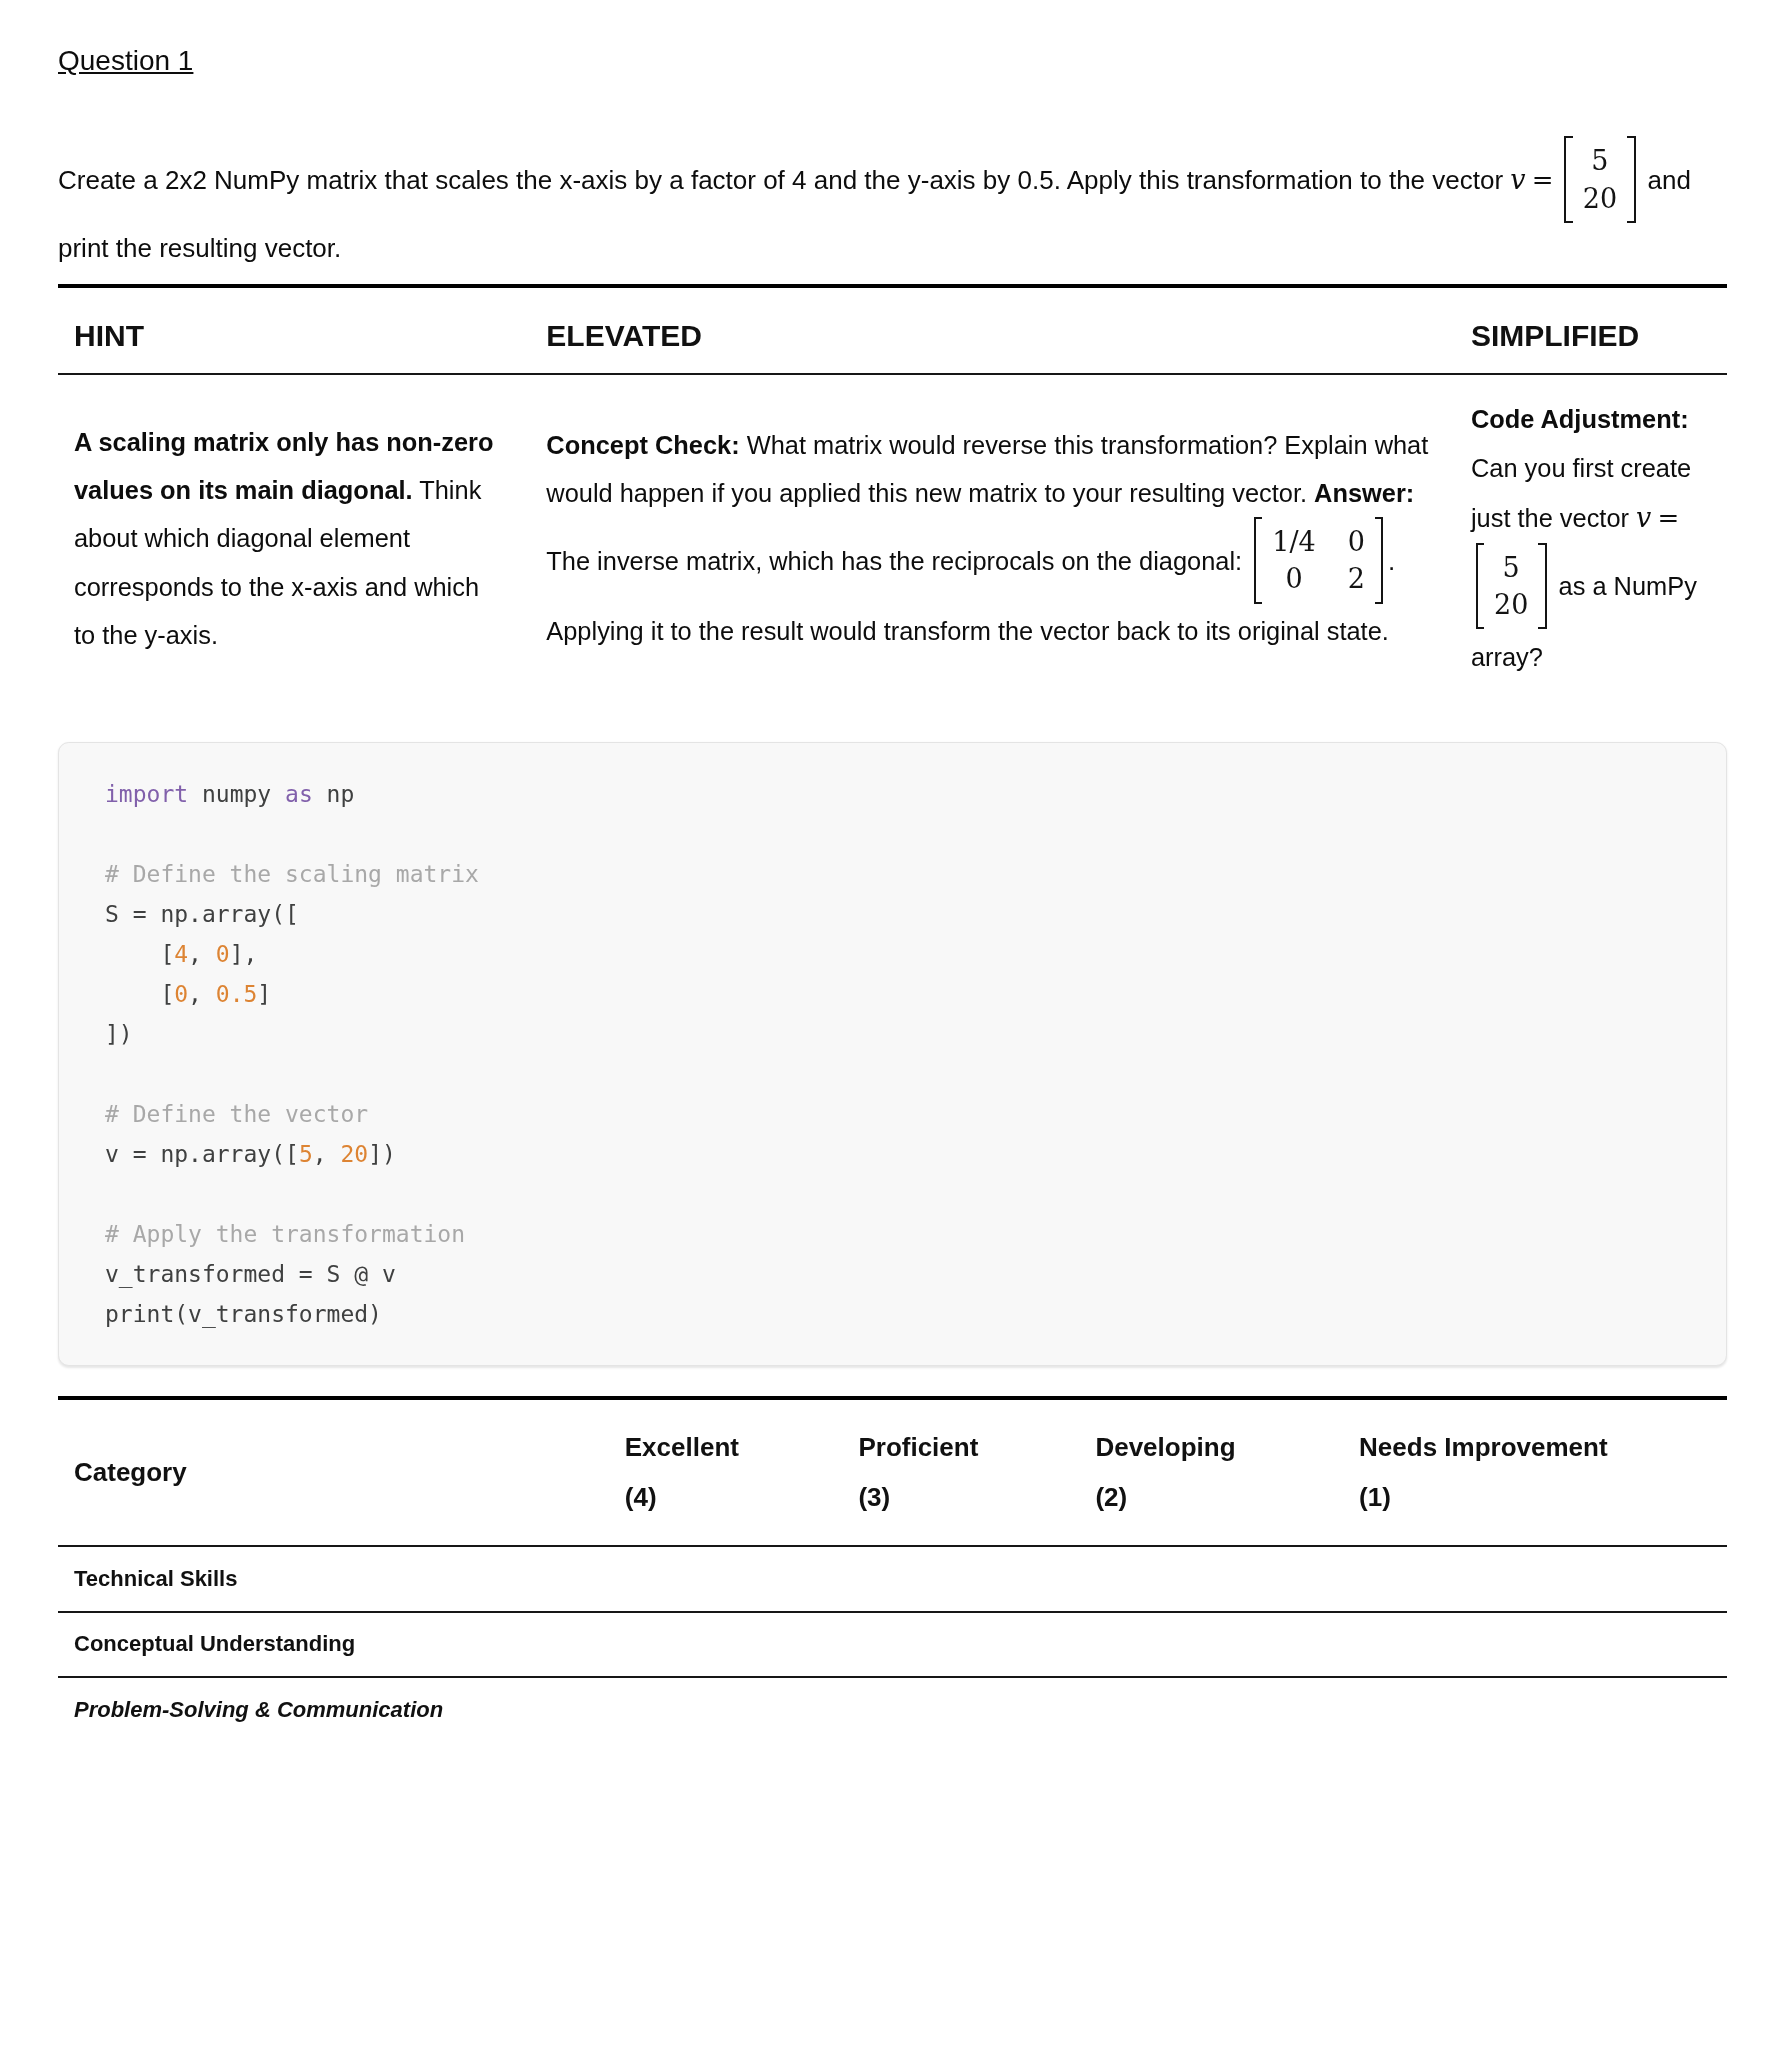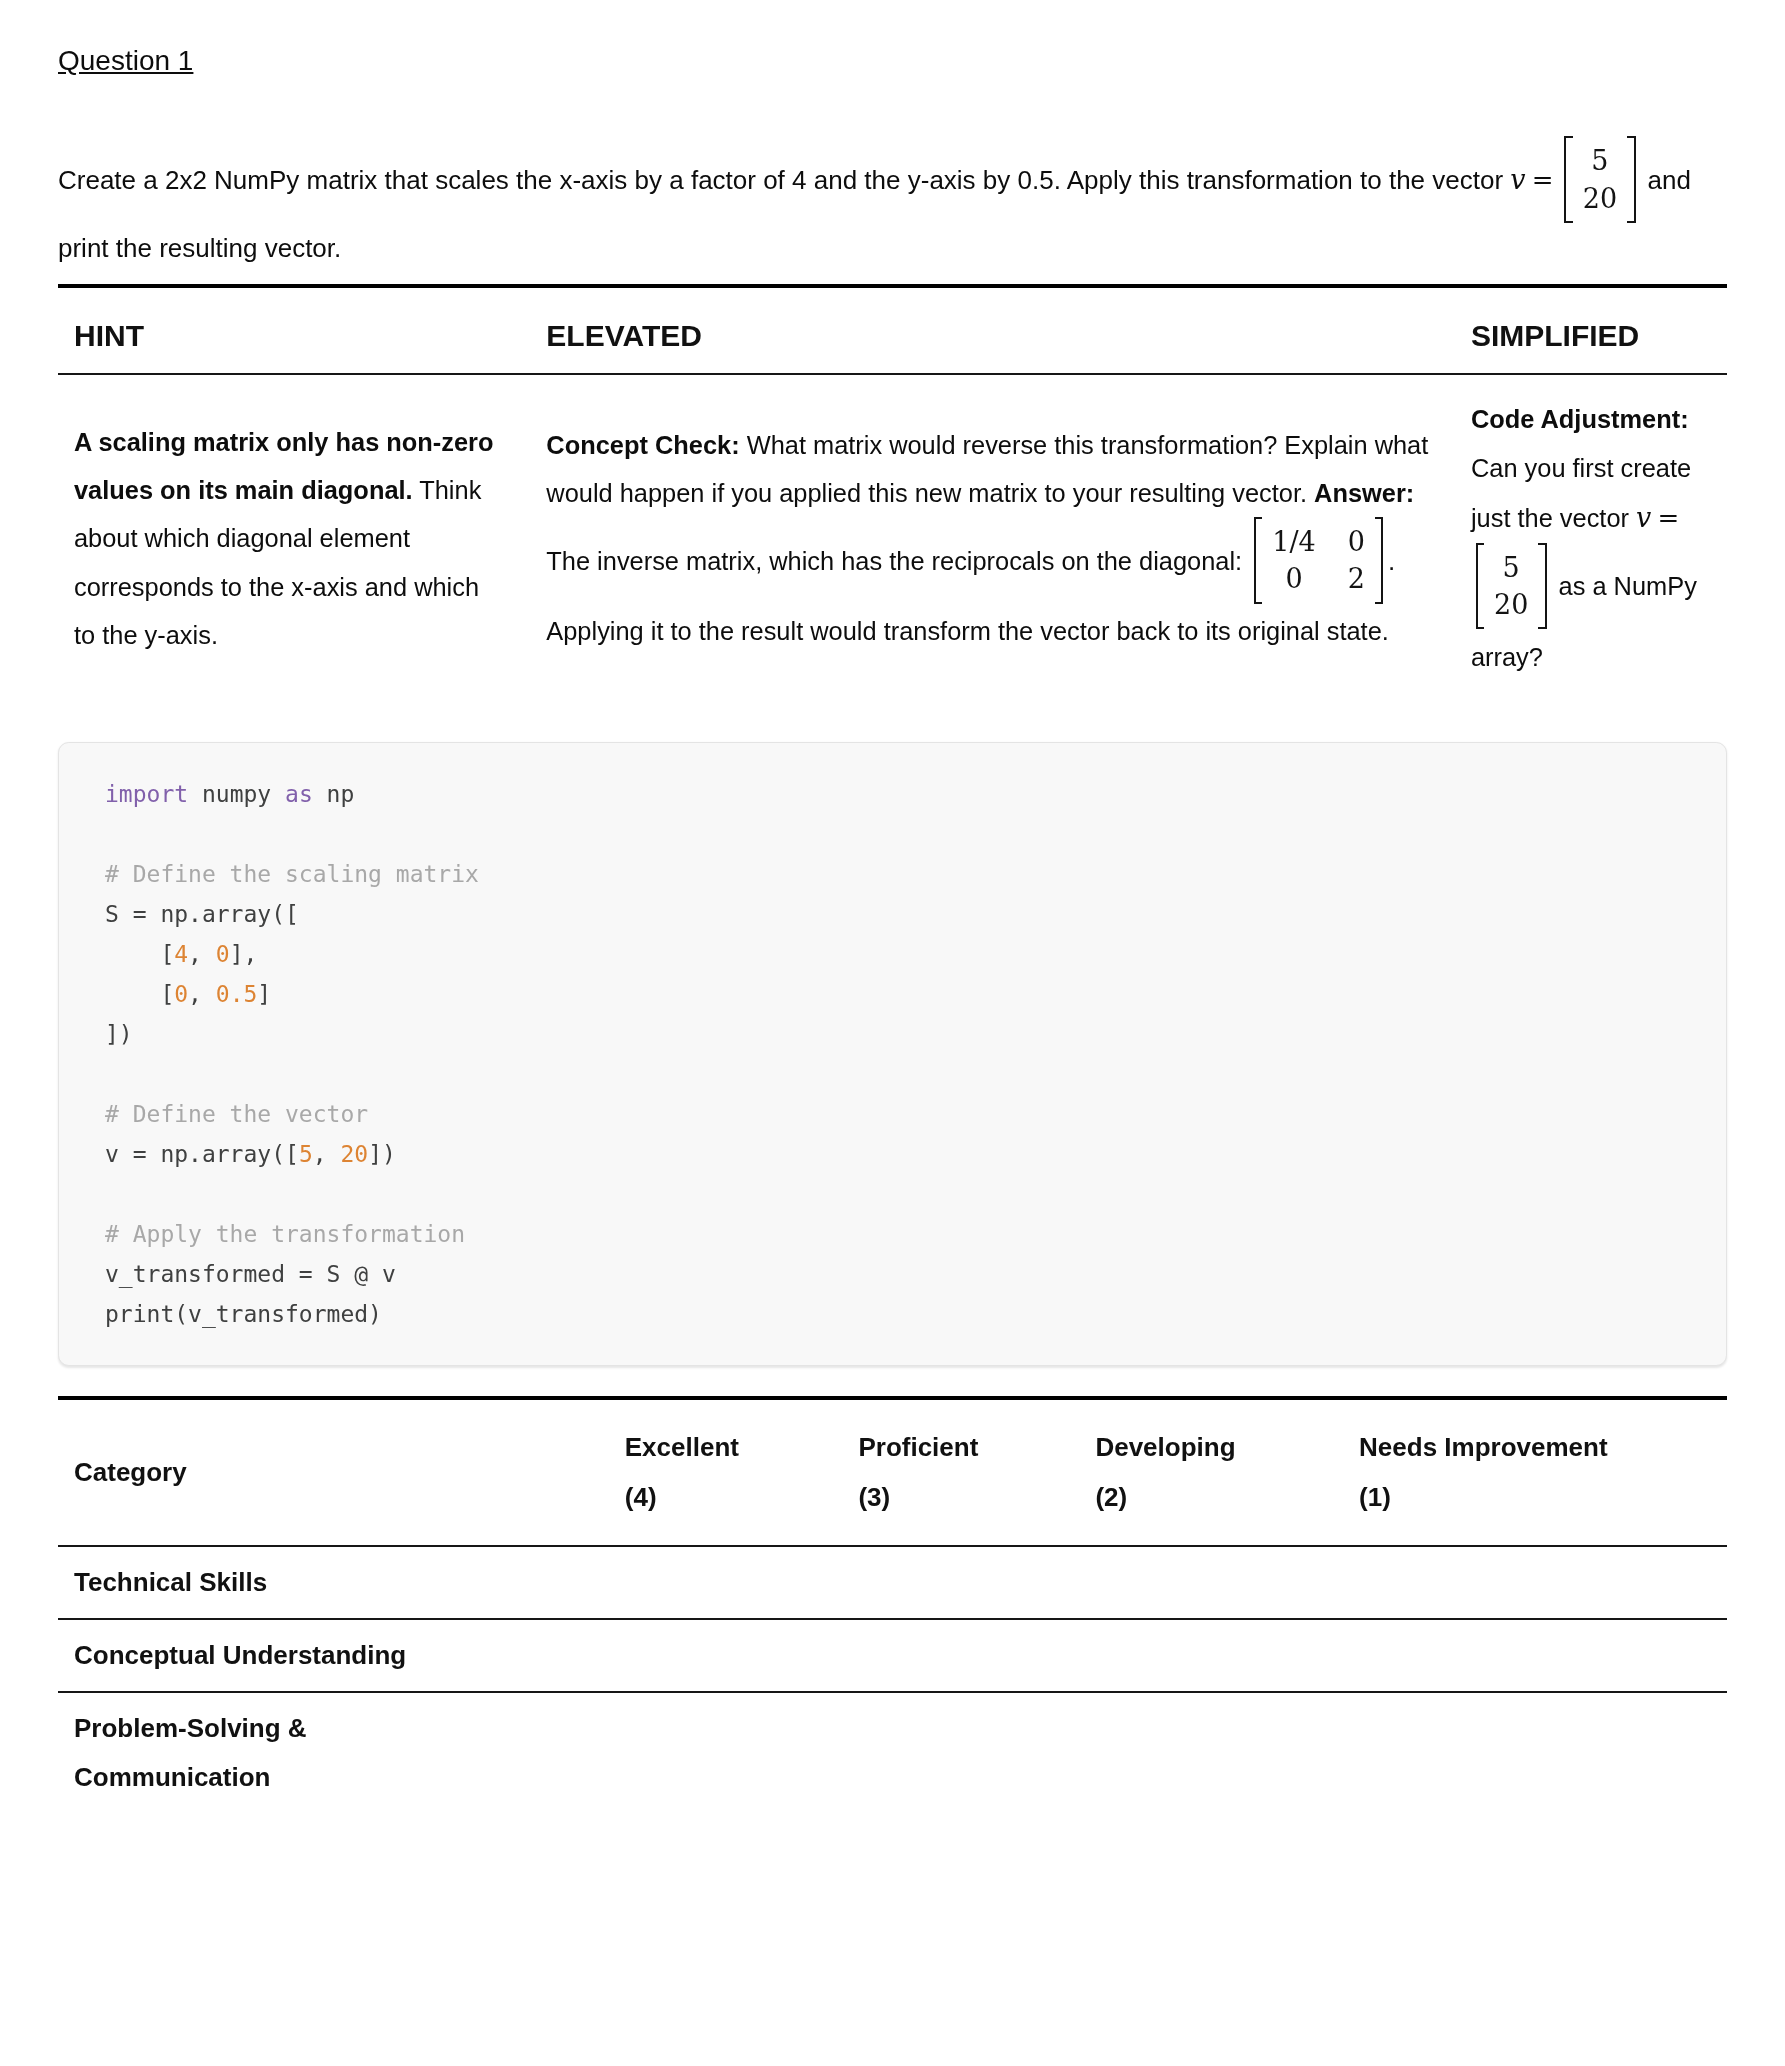--- a/index.html
+++ b/index.html
@@ -80,25 +80,25 @@
   table.rubric-table {
     width:100%; border-collapse:collapse; table-layout:fixed;
     border-top:4.6px solid #000; margin-top:30px;
   }
   table.rubric-table th {
     text-align:left; font-size:26px; font-weight:700; color:#111;
     line-height:1.9; vertical-align:middle;
     padding:23px 7.7px 23px 16px; border-bottom:2.3px solid #161616;
   }
   table.rubric-table td {
-    font-size:26px; font-weight:700; color:#111; line-height:1.9;
+    font-size:22px; font-weight:700; color:#111; line-height:1.9;
     vertical-align:middle; padding:10.8px 7.7px 10.8px 16px;
     border-bottom:2.3px solid #161616;
   }
-  table.rubric-table tr:last-child td { border-bottom:none; }
+  table.rubric-table tr:last-child td { border-bottom:none;font-style:italic; }
   table.rubric-table td.category { padding-right:131px; }
 </style>
 </head>
 <body>
 
 <div class="page">
 
 
   <h2 class="question-title">Question 1</h2>
 

